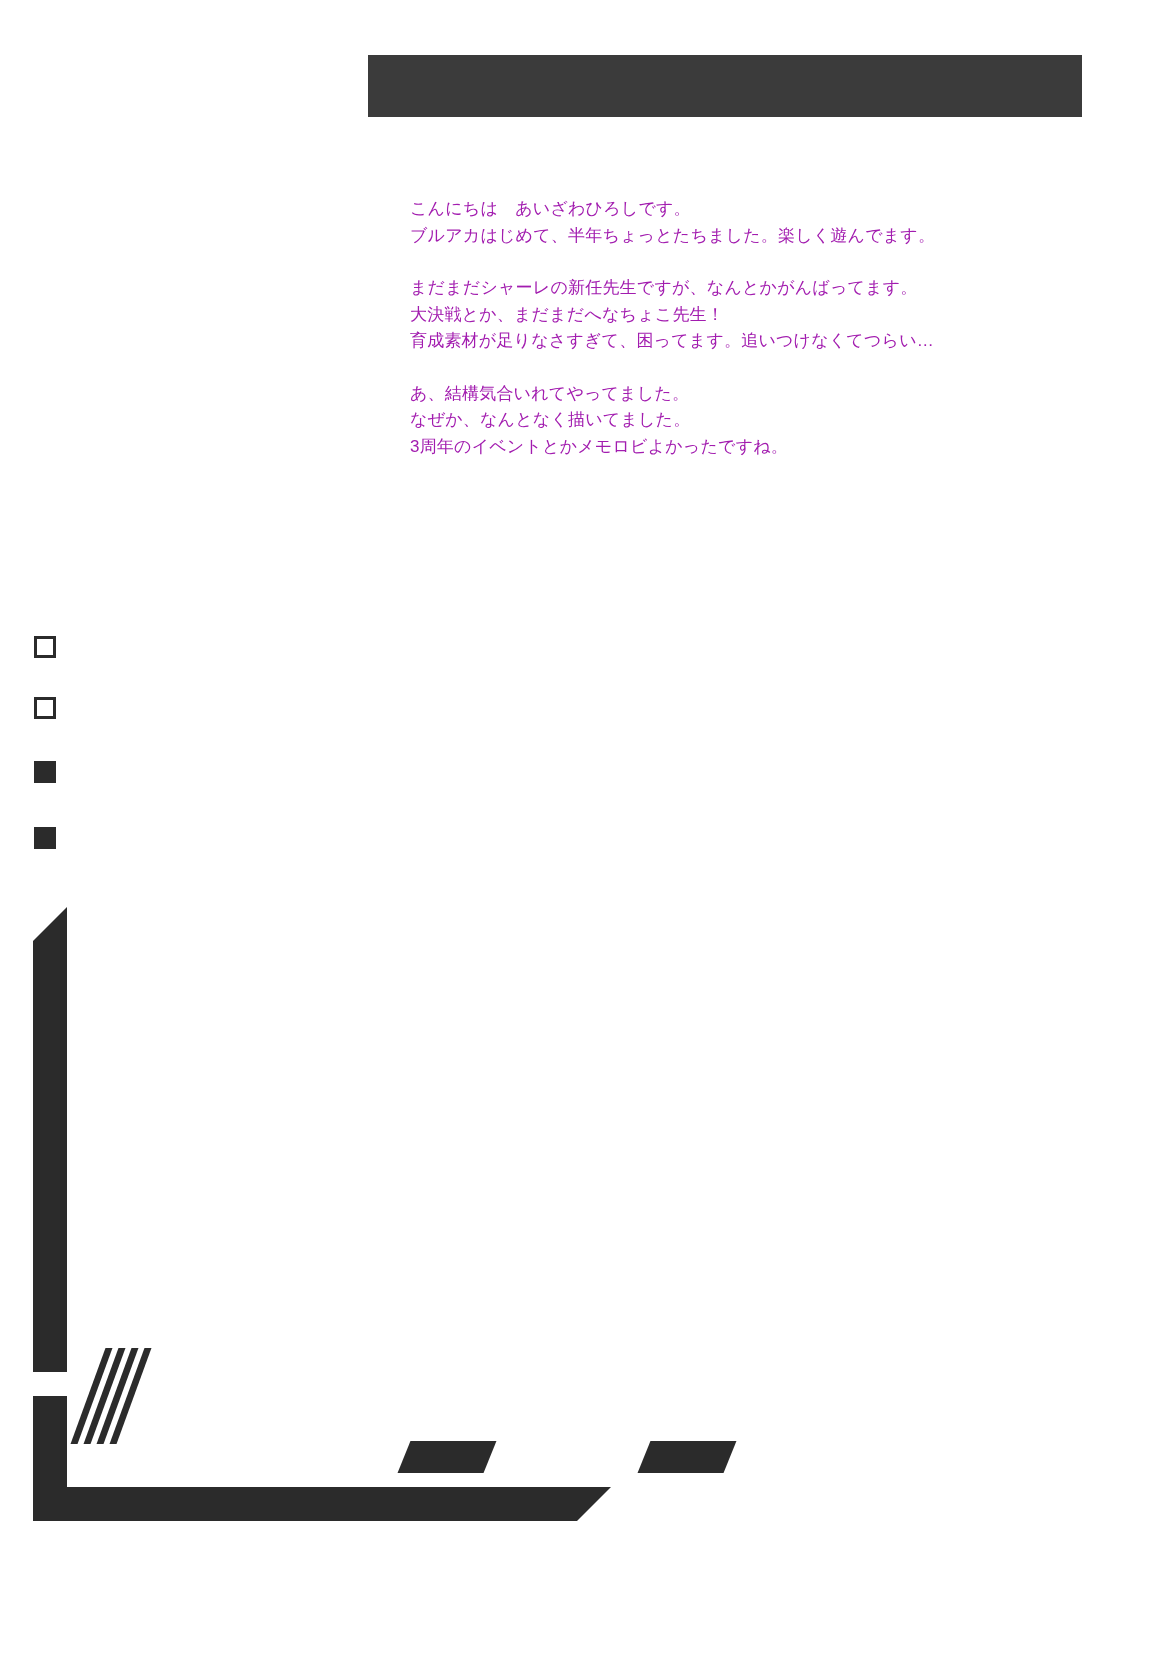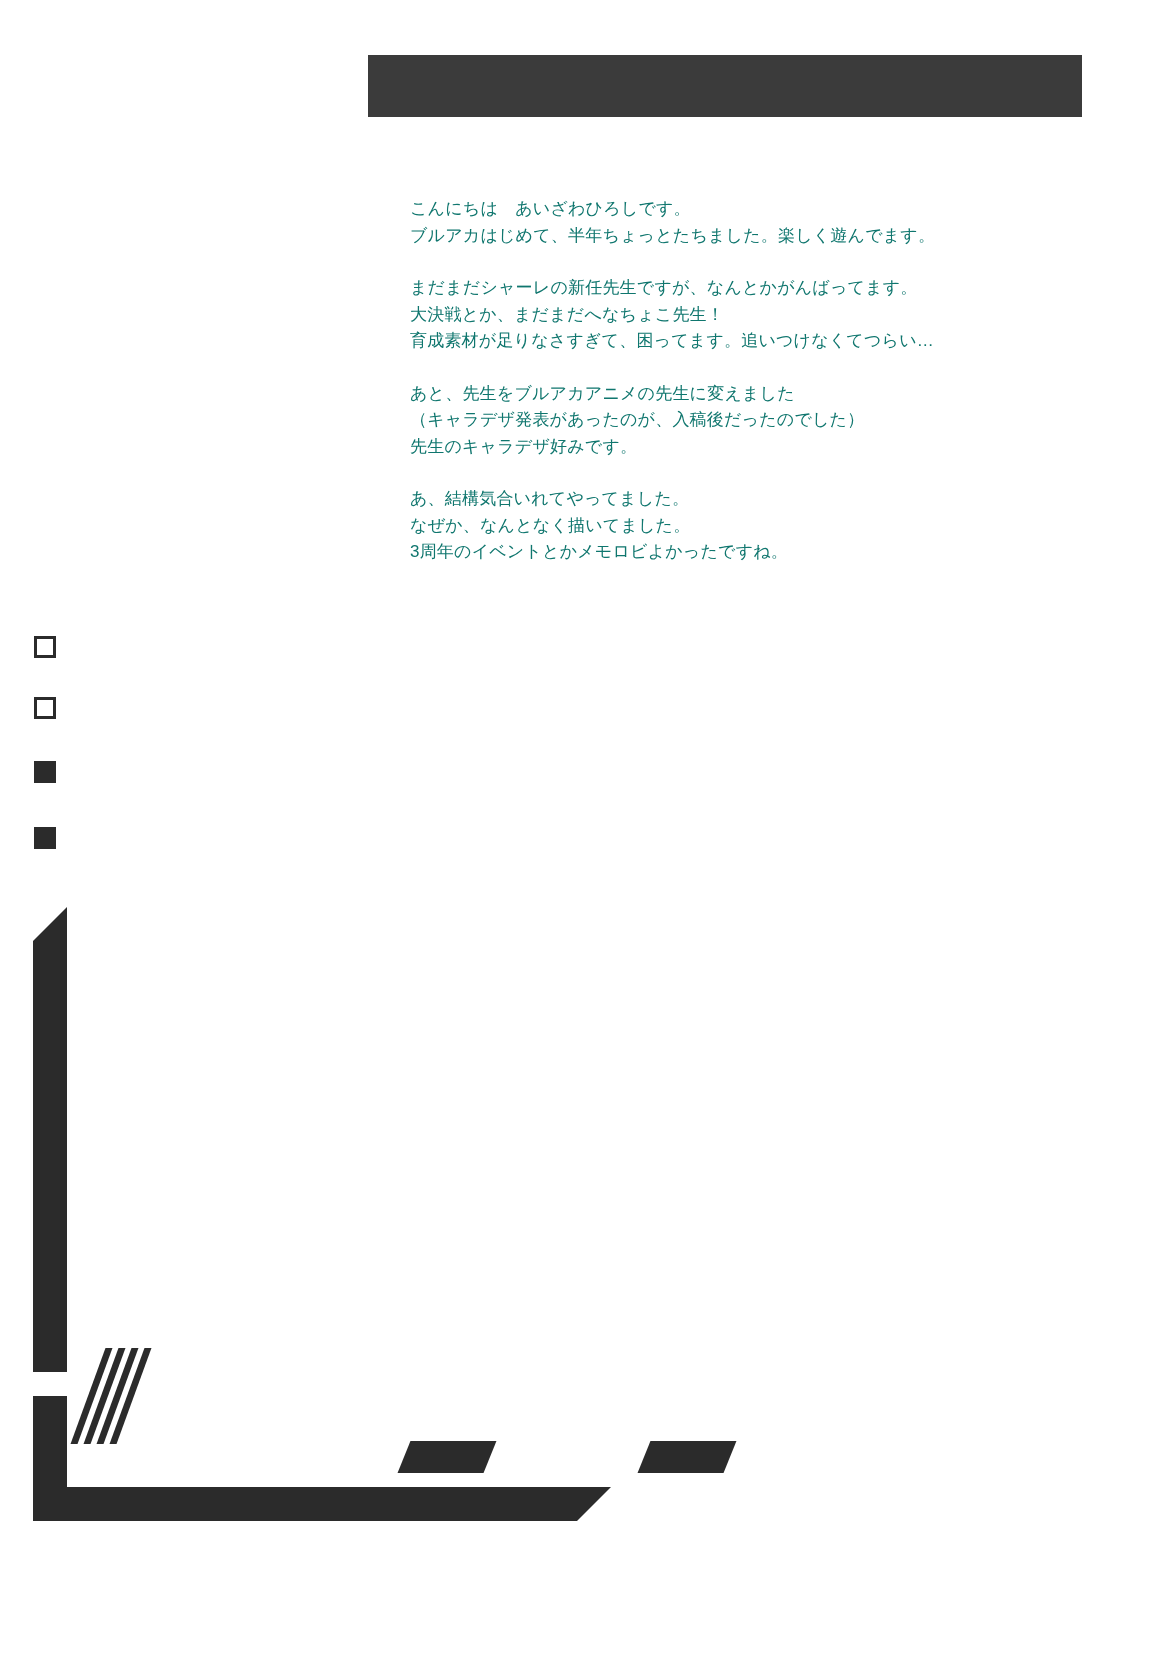--- a/index.html
+++ b/index.html
@@ -120,21 +120,21 @@
 
   
   .afterword {
     position: absolute;
     left: 410px;
     top: 196px;
     width: 640px;
     font-size: 17px;
     line-height: 26.5px;
     letter-spacing: 0.2px;
-    color: #0f766e;
+    color: #a21caf;
   }
   .afterword p {
     margin: 0;
     white-space: pre-line;
   }
   .afterword p + p {
     margin-top: 26px;
   }
   .afterword p.gap-large {
     margin-top: 52px;
@@ -165,19 +165,16 @@
 
 <div class="para para1"></div>
 <div class="para para2"></div>
 
 <div class="afterword">
   <p>こんにちは　あいざわひろしです。
 ブルアカはじめて、半年ちょっとたちました。楽しく遊んでます。</p>
   <p>まだまだシャーレの新任先生ですが、なんとかがんばってます。
 大決戦とか、まだまだへなちょこ先生！
 育成素材が足りなさすぎて、困ってます。追いつけなくてつらい…</p>
-  <p>あと、先生をブルアカアニメの先生に変えました
-（キャラデザ発表があったのが、入稿後だったのでした）
-先生のキャラデザ好みです。</p>
   <p>あ、結構気合いれてやってました。
 なぜか、なんとなく描いてました。
 3周年のイベントとかメモロビよかったですね。</p>
 </div>
 
 </body></html>

